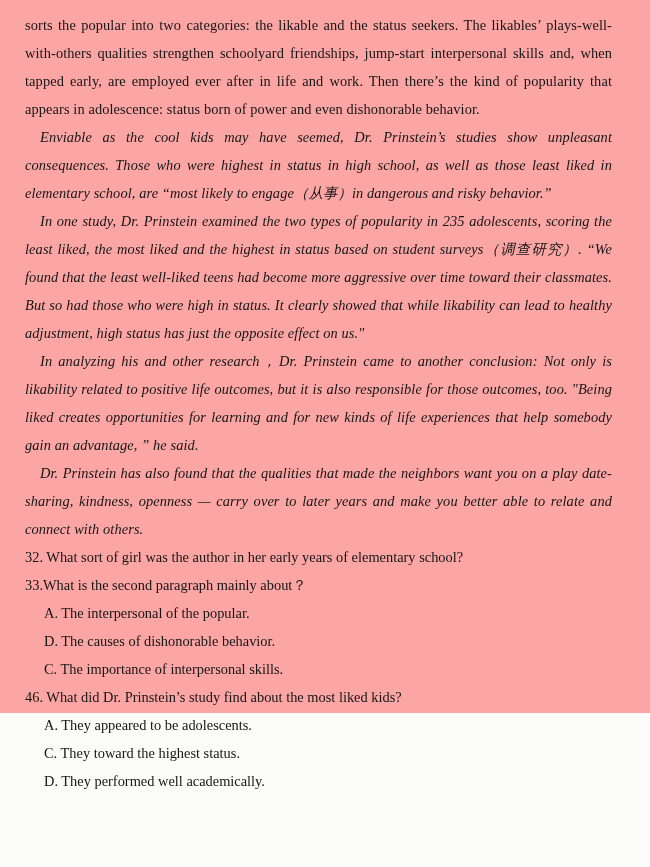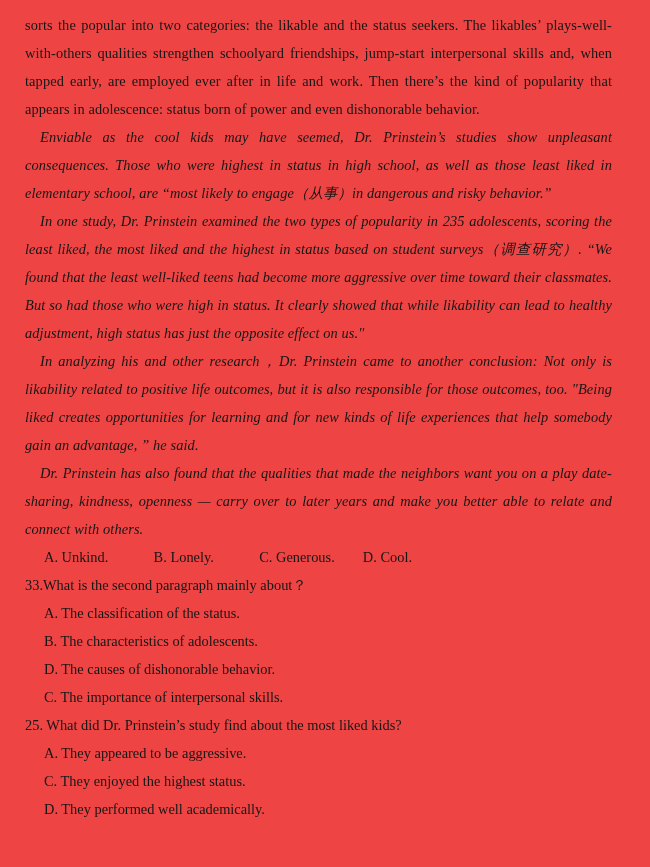--- a/index.html
+++ b/index.html
@@ -11,23 +11,23 @@
     width: 650px;
     height: 867px;
     overflow: hidden;
     font-family: "Liberation Serif", "DejaVu Serif", serif;
     color: #161616;
     background: #fbfbfa;
   }
   .page {
     box-sizing: border-box;
     width: 650px;
-    height: 867px;
+    height: 713px;
     padding: 11px 38px 0 25px;
-    background: #ef4444;
+    background: #fca5a5;
   }
   .passage p {
     margin: 0;
     font-size: 14.4px;
     line-height: 28px;
     text-align: justify;
     letter-spacing: 0.1px;
   }
   .passage p.indent {
     text-indent: 15px;
@@ -66,33 +66,27 @@
   <div class="passage">
     <p>sorts the popular into two categories: the likable and the status seekers. The likables’ plays-well-with-others qualities strengthen schoolyard friendships, jump-start interpersonal skills and, when tapped early, are employed ever after in life and work. Then there’s the kind of popularity that appears in adolescence: status born of power and even dishonorable behavior.</p>
     <p class="indent">Enviable as the cool kids may have seemed, Dr. Prinstein’s studies show unpleasant consequences. Those who were highest in status in high school, as well as those least liked in elementary school, are “most likely to engage（从事）in dangerous and risky behavior.”</p>
     <p class="indent">In one study, Dr. Prinstein examined the two types of popularity in 235 adolescents, scoring the least liked, the most liked and the highest in status based on student surveys（调查研究）. “We found that the least well-liked teens had become more aggressive over time toward their classmates. But so had those who were high in status. It clearly showed that while likability can lead to healthy adjustment, high status has just the opposite effect on us."</p>
     <p class="indent">In analyzing his and other research，Dr. Prinstein came to another conclusion: Not only is likability related to positive life outcomes, but it is also responsible for those outcomes, too. "Being liked creates opportunities for learning and for new kinds of life experiences that help somebody gain an advantage, ” he said.</p>
     <p class="indent">Dr. Prinstein has also found that the qualities that made the neighbors want you on a play date-sharing, kindness, openness — carry over to later years and make you better able to relate and connect with others.</p>
   </div>
 
   <div class="questions">
 
-    <div class="q-options-row">
-      <span class="opt-col w1">A. Unkind.</span>
-      <span class="opt-col w2">B. Lonely.</span>
-      <span class="opt-col w3">C. Generous.</span>
-      <span class="opt-col">D. Cool.</span>
-    </div>
+    <div class="q-prompt">32. What sort of girl was the author in her early years of elementary school?</div>
 
     <div class="q-prompt">33.What is the second paragraph mainly about？</div>
-    <div class="q-option">A. The classification of the status.</div>
-    <div class="q-option">B. The characteristics of adolescents.</div>
+    <div class="q-option">A. The interpersonal of the popular.</div>
     <div class="q-option">D. The causes of dishonorable behavior.</div>
     <div class="q-option">C. The importance of interpersonal skills.</div>
 
-    <div class="q-prompt">25. What did Dr. Prinstein’s study find about the most liked kids?</div>
-    <div class="q-option">A. They appeared to be aggressive.</div>
-    <div class="q-option">C. They enjoyed the highest status.</div>
+    <div class="q-prompt">46. What did Dr. Prinstein’s study find about the most liked kids?</div>
+    <div class="q-option">A. They appeared to be adolescents.</div>
+    <div class="q-option">C. They toward the highest status.</div>
     <div class="q-option">D. They performed well academically.</div>
 
   </div>
 
 </div>
 
 </body></html>

